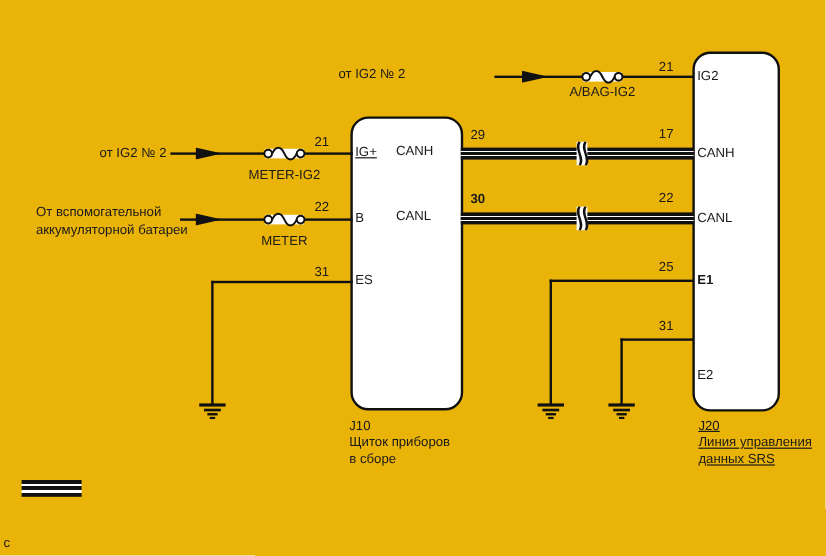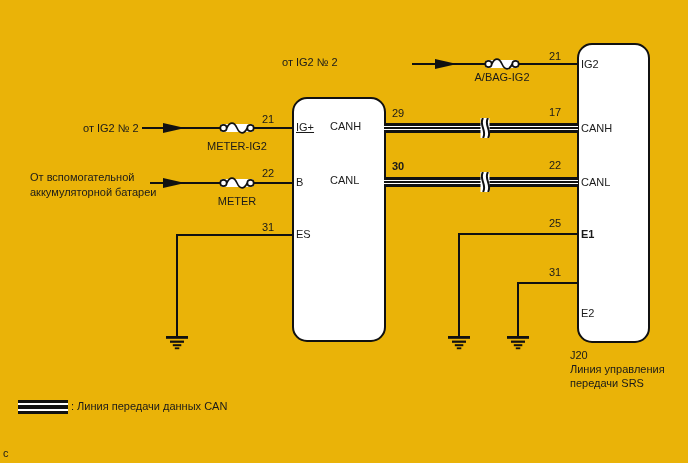--- a/index.html
+++ b/index.html
@@ -127,24 +127,28 @@
   <span class="lbl r" style="left:549px;top:159px;width:22px;">22</span>
   <span class="lbl r" style="left:549px;top:217px;width:22px;">25</span>
   <span class="lbl r" style="left:549px;top:266px;width:22px;">31</span>
 
   <span class="lbl" style="left:581px;top:58px;">IG2</span>
   <span class="lbl" style="left:581px;top:122px;">CANH</span>
   <span class="lbl" style="left:581px;top:176px;">CANL</span>
   <span class="lbl" style="left:581px;top:228px;font-weight:bold;">E1</span>
   <span class="lbl" style="left:581px;top:277px;margin-top:30px;">E2</span>
 
-  <div class="caption" style="left:570px;top:348px;">
+  <div class="caption" style="left:291px;top:348px;">
+    <div>J10</div>
+    <div>Щиток приборов</div>
+    <div>в сборе</div>
+  </div>
+  <div class="caption" style="left:582px;top:348px;text-decoration:underline;">
     <div>J20</div>
     <div>Линия управления</div>
-    <div>передачи SRS</div>
+    <div>данных SRS</div>
   </div>
 
   <div class="legend-sample"></div>
-  <span class="lbl" style="left:71px;top:400px;">: Линия передачи данных CAN</span>
 
   <span class="lbl" style="left:3px;top:447px;">c</span>
 
 </div>
 
 </body></html>

